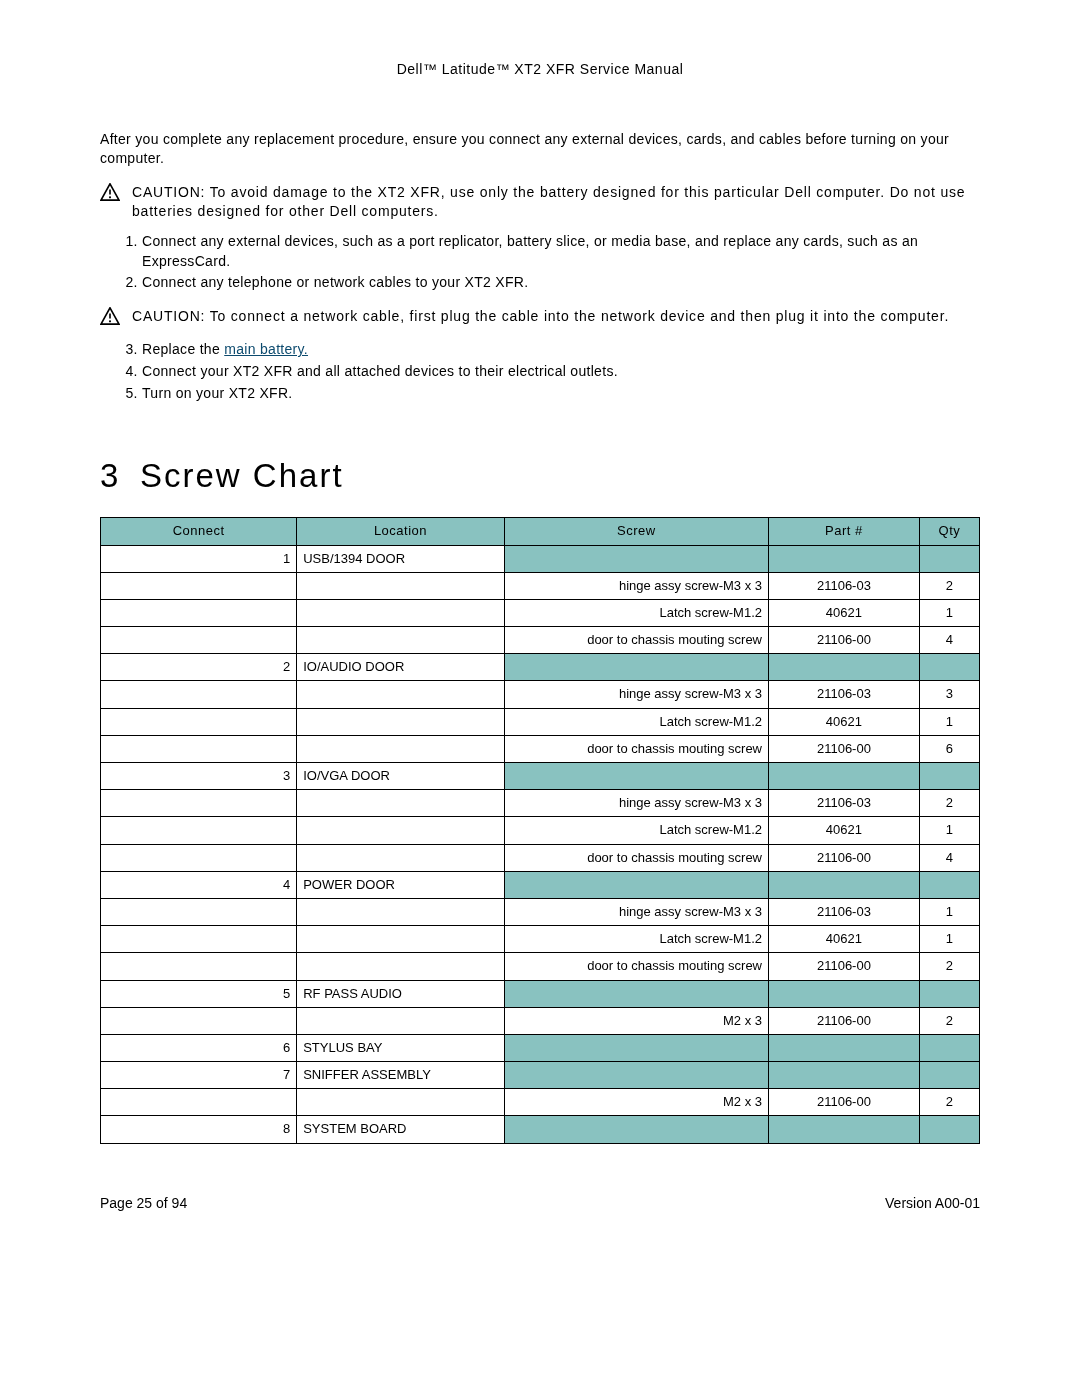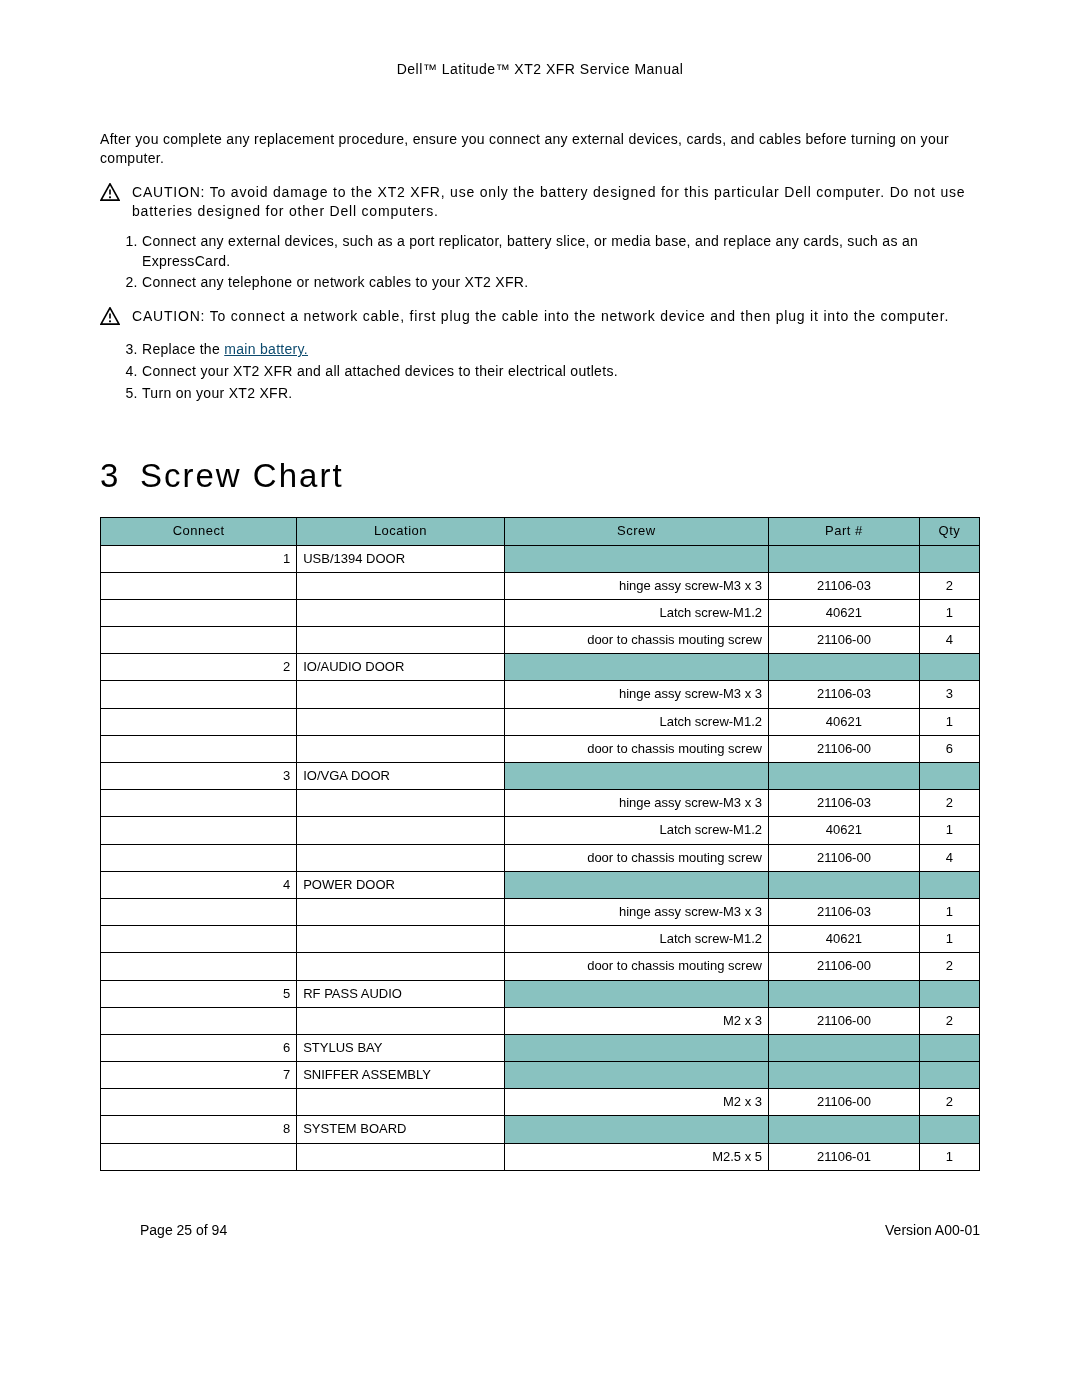--- a/index.html
+++ b/index.html
@@ -84,21 +84,20 @@
   .col-location { width: 170px; text-align: left; }
   .col-screw   { width: 220px; text-align: right; }
   .col-part    { width: 120px; text-align: center; }
   .col-qty     { width: 40px;  text-align: center; }
   .teal { background: #89c2c0; }
   .footer {
     display: flex;
     justify-content: space-between;
     margin-top: 50px;
     font-size: 14px;
-    margin-left: 40px;
   }
 </style>
 </head>
 <body>
 
 <div class="header-title">Dell™ Latitude™ XT2 XFR Service Manual</div>
 
 <p class="para">After you complete any replacement procedure, ensure you connect any external devices, cards, and cables before turning on your computer.</p>
 
 <div class="caution-row">
@@ -300,26 +299,19 @@
         <td class="col-part">21106-00</td>
         <td class="col-qty">2</td>
       </tr>
       <tr>
         <td class="col-chassis">8</td>
         <td class="col-location">SYSTEM BOARD</td>
         <td class="col-screw teal"></td>
         <td class="col-part teal"></td>
         <td class="col-qty teal"></td>
       </tr>
-      <tr>
-        <td class="col-chassis"></td>
-        <td class="col-location"></td>
-        <td class="col-screw">M2.5 x 5</td>
-        <td class="col-part">21106-01</td>
-        <td class="col-qty">1</td>
-      </tr>
     </tbody>
 </table>
 
 <div class="footer">
   <span>Page 25 of 94</span>
   <span>Version A00-01</span>
 </div>
 
 </body></html>

